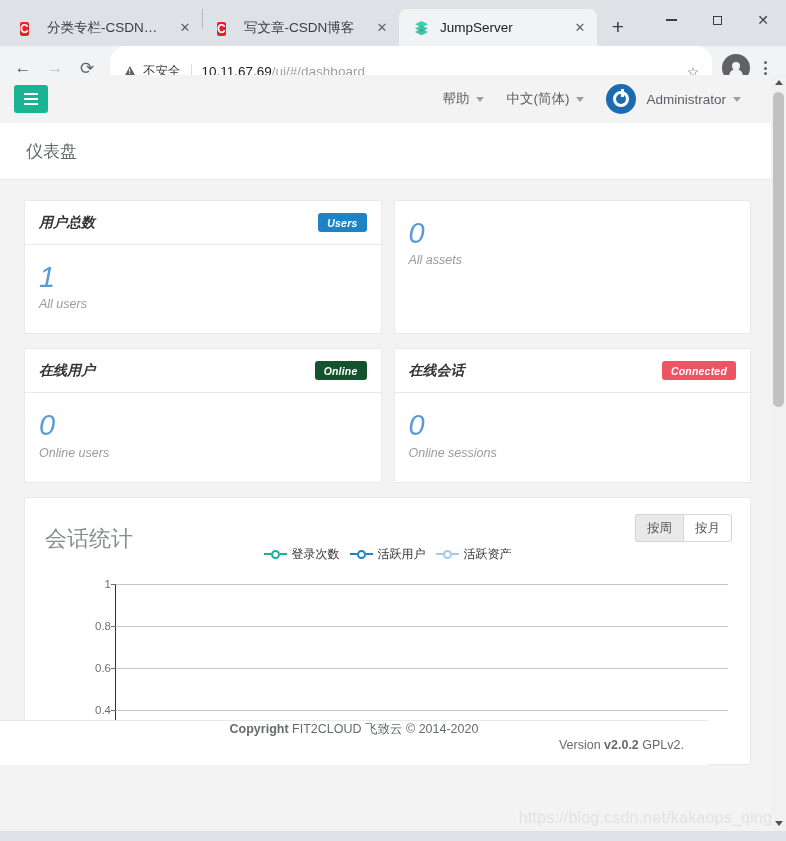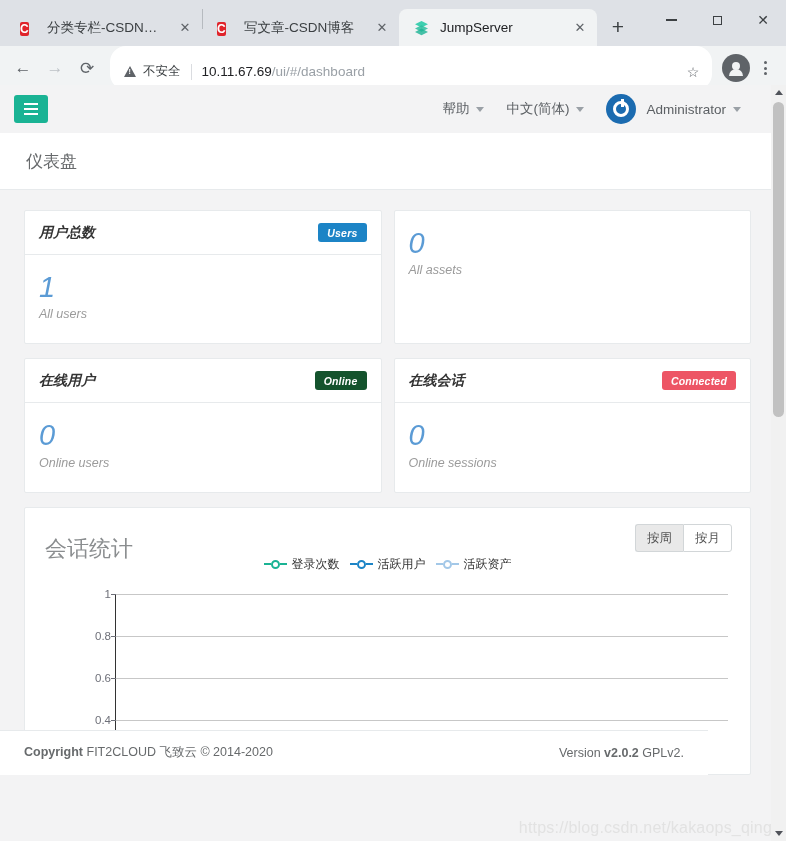--- a/index.html
+++ b/index.html
@@ -89,21 +89,21 @@
     display: flex; align-items: center; justify-content: center; flex: none; margin-left: 2px;
   }
   .avatar-btn .head { width: 8px; height: 8px; border-radius: 50%; background: #f1f3f4; margin-top: -4px; }
   .avatar-btn .body { position: absolute; width: 14px; height: 7px; border-radius: 7px 7px 0 0;
                       background: #f1f3f4; margin-top: 9px; }
   .kebab { width: 26px; display: flex; flex-direction: column; align-items: center; gap: 2.5px; flex: none; }
   .kebab i { width: 3px; height: 3px; border-radius: 50%; background: #5f6368; display: block; }
 
   
   #viewport {
-    position: absolute; left: 0; top: 85px; width: 786px; height: 756px;
+    position: absolute; left: 0; top: 75px; width: 786px; height: 756px;
     background: #f3f3f4; overflow: hidden; padding-left: 40px;
   }
   #page { position: absolute; left: 0; top: 0; width: 771px; }
 
   
   .js-nav {
     height: 48px; background: #f3f3f4; display: flex; align-items: center;
     padding: 0 14px; position: relative;
   }
   .burger {
@@ -185,21 +185,21 @@
     width: 34px; right: calc(100% - 86px); transform: translateY(-50%);
   }
   .tick { position: absolute; left: 86px; width: 5px; height: 1px; background: #6e7079; }
   .gridline { position: absolute; left: 91px; width: 612px; height: 1px; background: #c7c7c7; }
   .y-axis { position: absolute; left: 90px; top: 12px; bottom: 0; width: 1px; background: #333; }
 
   
   .footer {
     position: absolute; left: 0; bottom: 0; width: 708px; height: 45px;
     background: #fff; border-top: 1px solid #e7eaec;
-    display: flex; align-items: center; padding: 0 24px; z-index: 5;
+    display: flex; align-items: center; padding: 0 24px; z-index: 5; flex-direction: column;
   }
   .foot-left { font-size: 12.5px; color: #676a6c; }
   .foot-left b { font-weight: bold; }
   .foot-right { margin-left: auto; font-size: 12.5px; color: #676a6c; }
   .foot-right b { font-weight: bold; }
   .watermark {
     position: absolute; right: 14px; bottom: 4px; font-size: 16px;
     color: #e2e2e2; white-space: nowrap; z-index: 6; letter-spacing: .2px;
   }
 

